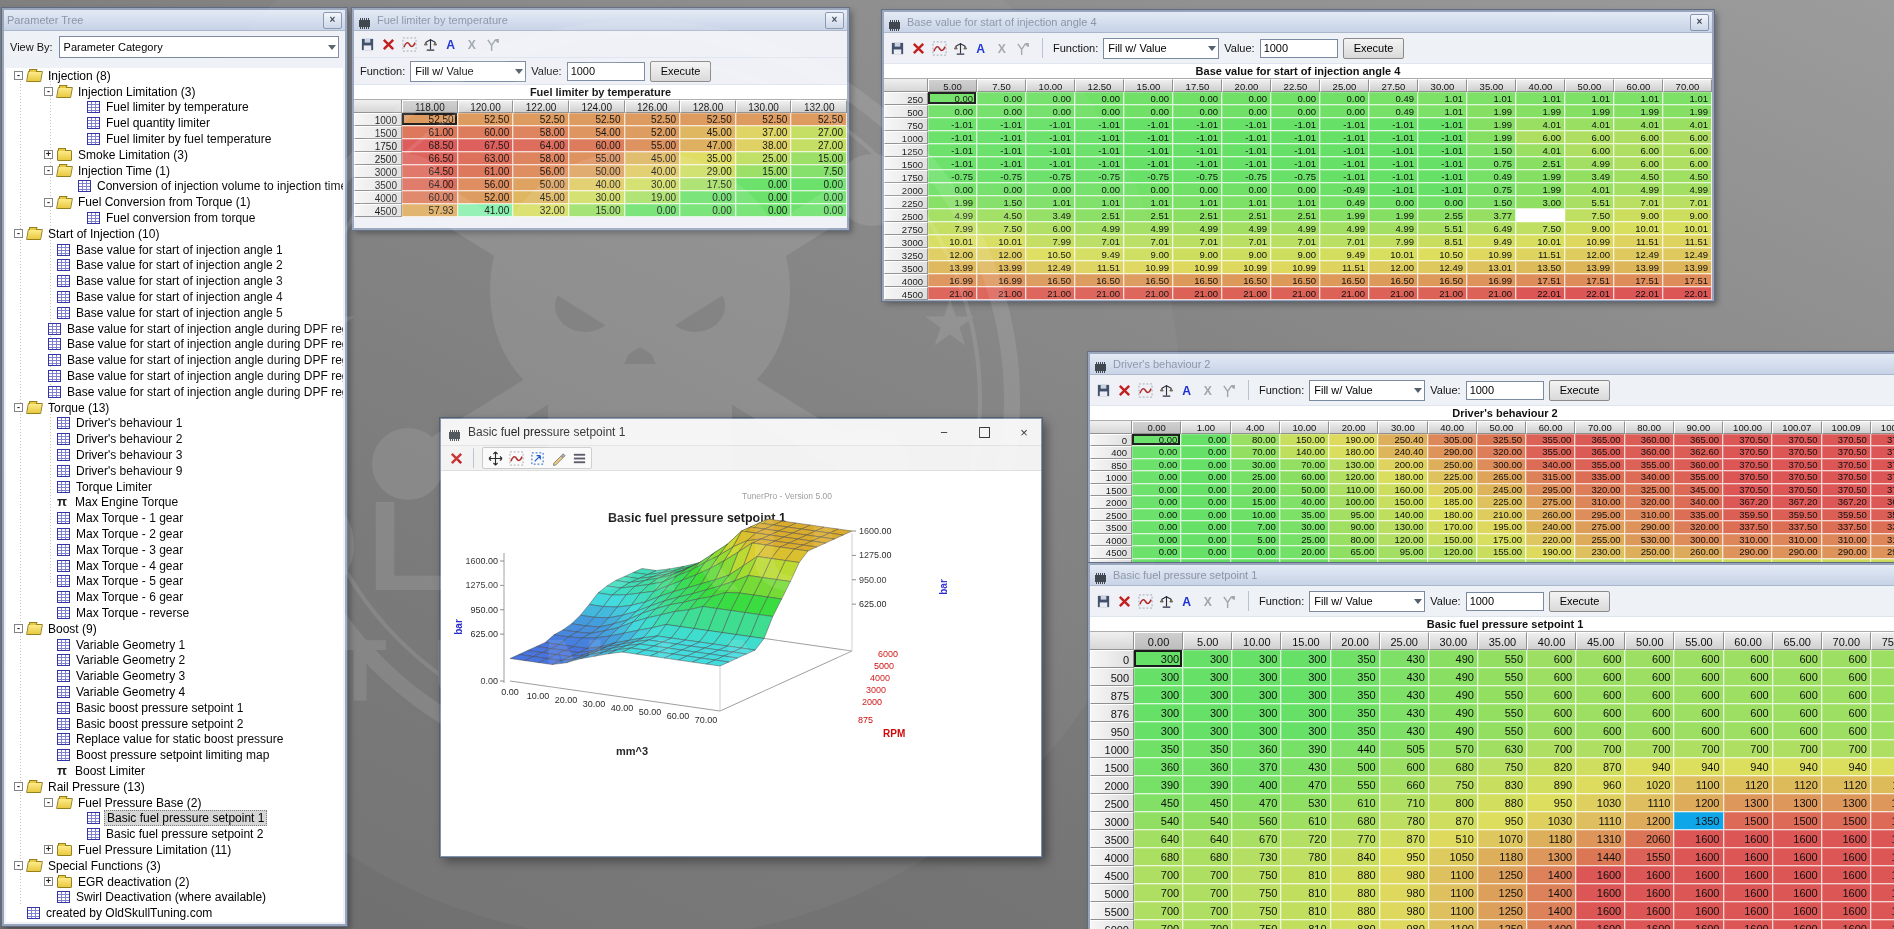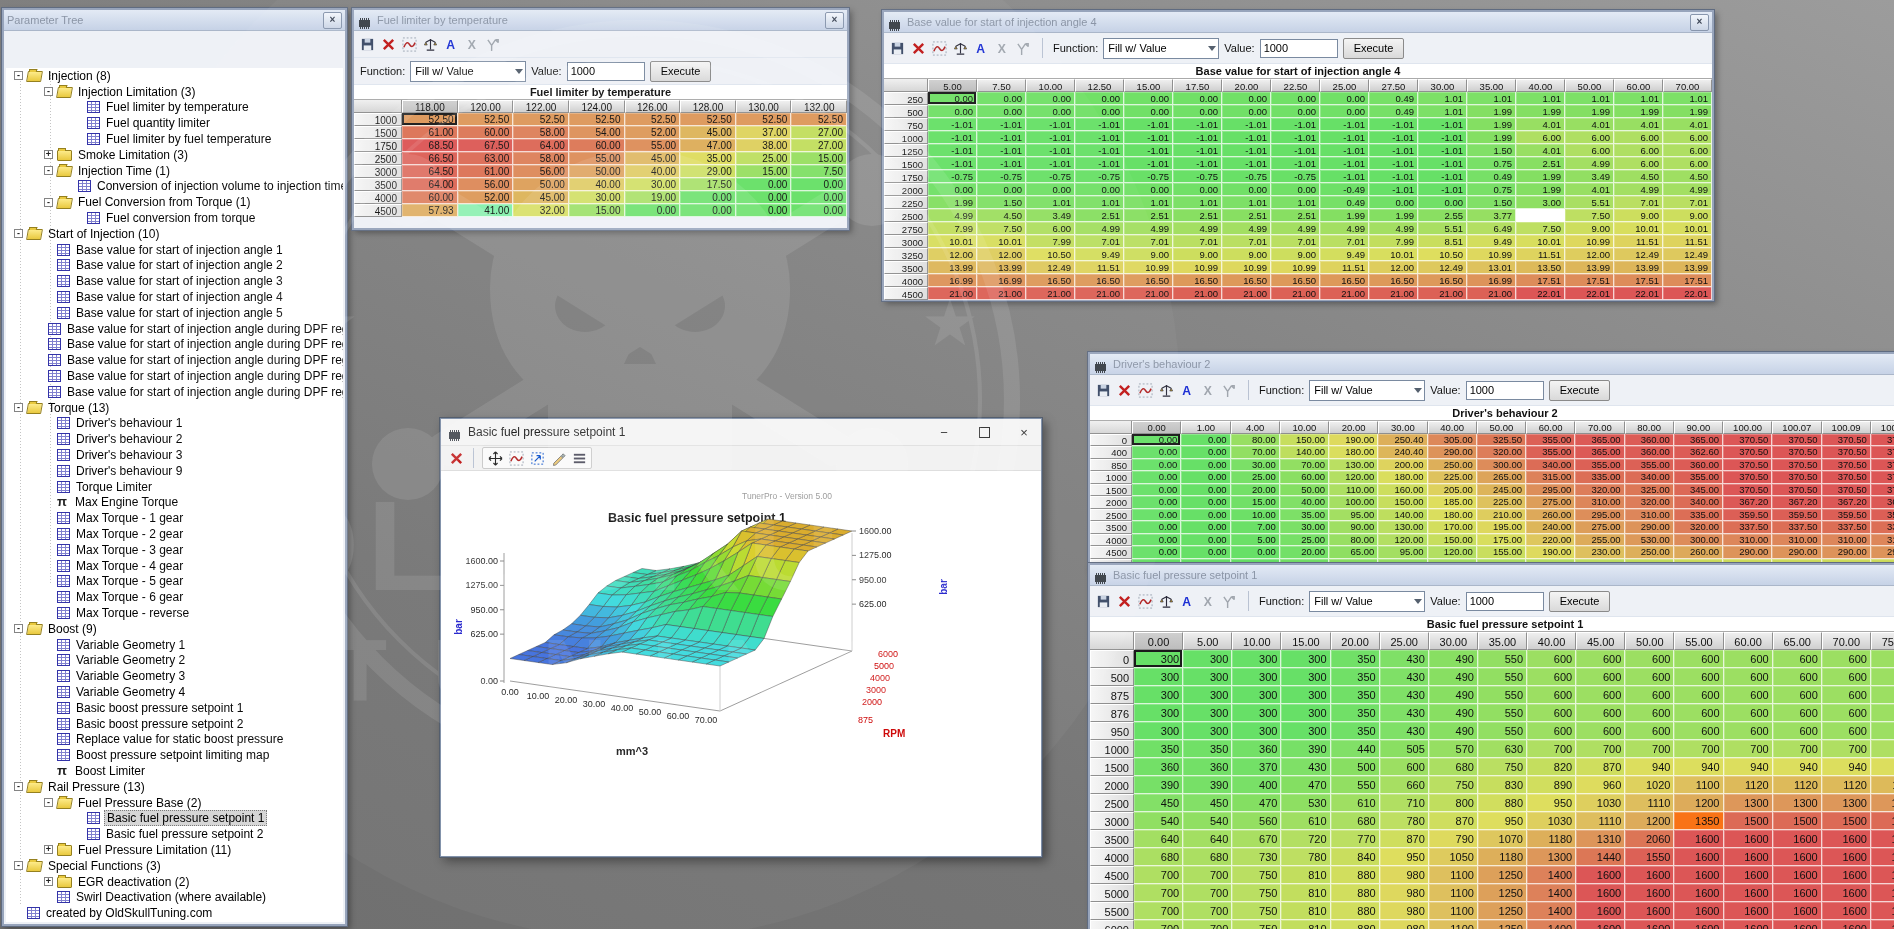--- a/index.html
+++ b/index.html
@@ -113,20 +113,27 @@
   
   #watermark{position:absolute;left:0;top:0;width:1894px;height:929px;pointer-events:none;z-index:60;}
 </style>
 </head>
 <body>
 
 <div class="win" id="w-tree" style="left:2px;top:8px;width:341px;height:914px">
   <div class="mdi-bar">
     <span class="mdi-title">Parameter Tree</span>
     <span class="mdi-close">×</span>
+  </div>
+  <div class="viewby">
+    <span class="fnlab">View By:</span>
+    <span class="combo">
+      <span>Parameter Category</span>
+      <b class="arr"></b>
+    </span>
   </div>
   <div class="tree" id="tree">
       <div class="trow" style="height: 15.8px; padding-left: 8px;">
         <span class="exp">-</span>
         <span class="ico-fo"></span>
         <span class="lbl">Injection (8)</span>
       </div>
       <div class="trow" style="height: 15.8px; padding-left: 38px;">
         <span class="exp">-</span>
         <span class="ico-fo"></span>
@@ -1417,33 +1424,33 @@
         <div class="cell" style="background: rgb(144, 223, 98);">540</div>
         <div class="cell" style="background: rgb(148, 223, 98);">560</div>
         <div class="cell" style="background: rgb(159, 223, 98);">610</div>
         <div class="cell" style="background: rgb(171, 223, 98);">680</div>
         <div class="cell" style="background: rgb(190, 223, 98);">780</div>
         <div class="cell" style="background: rgb(207, 222, 94);">870</div>
         <div class="cell" style="background: rgb(222, 222, 94);">950</div>
         <div class="cell" style="background: rgb(222, 207, 94);">1030</div>
         <div class="cell" style="background: rgb(222, 190, 94);">1110</div>
         <div class="cell" style="background: rgb(221, 171, 90);">1200</div>
-        <div class="cell" style="background: #f97316;">1350</div>
+        <div class="cell" style="background: #0ea5e9;">1350</div>
         <div class="cell" style="background: rgb(220, 106, 86);">1500</div>
         <div class="cell" style="background: rgb(220, 106, 86);">1500</div>
         <div class="cell" style="background: rgb(220, 106, 86);">1500</div>
         <div class="cell" style="background: rgb(220, 106, 86);">1500</div>
         <div class="rh">3500</div>
         <div class="cell" style="background: rgb(163, 223, 98);">640</div>
         <div class="cell" style="background: rgb(163, 223, 98);">640</div>
         <div class="cell" style="background: rgb(169, 223, 98);">670</div>
         <div class="cell" style="background: rgb(179, 223, 98);">720</div>
         <div class="cell" style="background: rgb(188, 223, 98);">770</div>
         <div class="cell" style="background: rgb(207, 222, 94);">870</div>
-        <div class="cell" style="background: rgb(222, 218, 94);">790</div>
+        <div class="cell" style="background: rgb(222, 218, 94);">510</div>
         <div class="cell" style="background: rgb(222, 199, 94);">1070</div>
         <div class="cell" style="background: rgb(221, 175, 90);">1180</div>
         <div class="cell" style="background: rgb(221, 149, 90);">1310</div>
         <div class="cell" style="background: rgb(220, 117, 86);">2060</div>
         <div class="cell" style="background: rgb(220, 86, 86);">1600</div>
         <div class="cell" style="background: rgb(220, 86, 86);">1600</div>
         <div class="cell" style="background: rgb(220, 86, 86);">1600</div>
         <div class="cell" style="background: rgb(220, 86, 86);">1600</div>
         <div class="cell" style="background: rgb(220, 86, 86);">1600</div>
         <div class="rh">4000</div>

